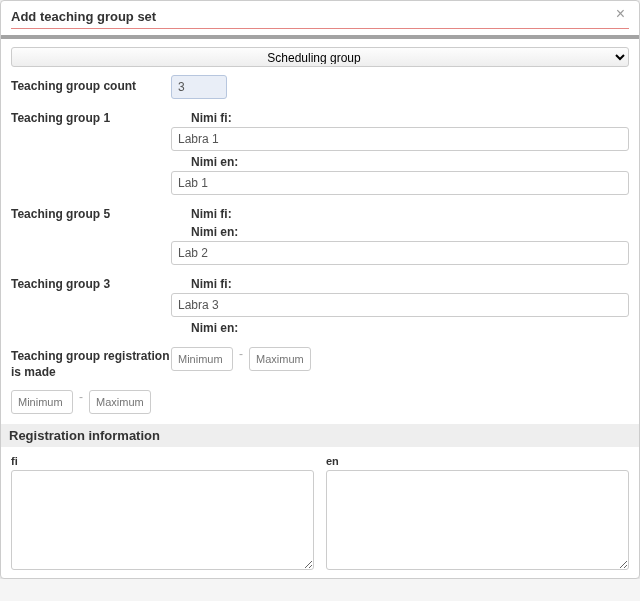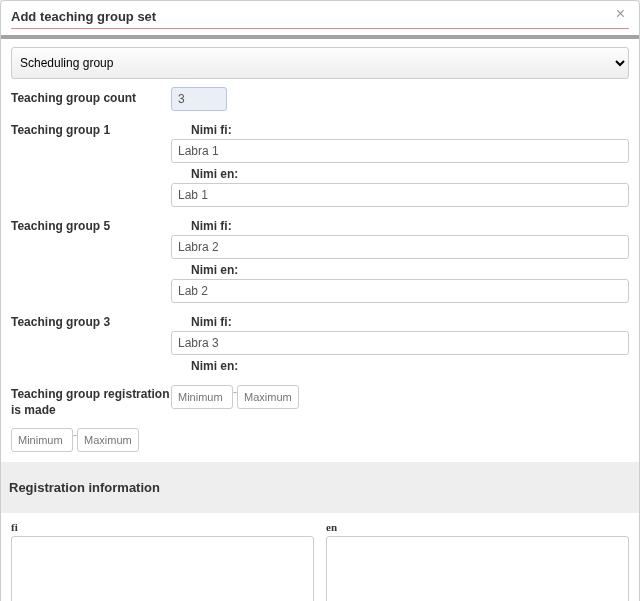--- a/index.html
+++ b/index.html
@@ -55,26 +55,27 @@
     font-weight: bold;
     font-size: 12px;
     padding-top: 4px;
     line-height: 1.3;
   }
   .field-col {
     flex: 1;
   }
   select.form-select {
     width: 100%;
-    height: 32px;
+    height: 20px;
     border: 1px solid #ccc;
     border-radius: 3px;
     background: linear-gradient(#fdfdfd, #eee);
     font-size: 12px;
     padding: 2px 4px;
+    text-align: center;
   }
   input.form-input {
     width: 100%;
     height: 24px;
     border: 1px solid #ccc;
     border-radius: 3px;
     padding: 2px 6px;
     font-size: 12px;
     color: #555;
   }
@@ -93,20 +94,21 @@
   .group-block .field-col input.form-input {
   }
   .focused {
     border: 1px solid #8ab4e8 !important;
     box-shadow: 0 0 3px rgba(102,175,233,.6);
     outline: none;
   }
   .minmax {
     display: flex;
     align-items: flex-start;
+    gap: 6px;
     margin-top: 2px;
   }
   input.minmax-input {
     width: 62px;
     height: 24px;
     border: 1px solid #ccc;
     border-radius: 3px;
     font-size: 11px;
     padding: 2px 6px;
     color: #999;
@@ -120,40 +122,39 @@
     color: #fff;
     font-size: 9px;
     line-height: 12px;
     text-align: center;
     font-weight: bold;
     vertical-align: middle;
     margin-left: 2px;
   }
   .section-header {
     background: #eee;
-    padding: 18px 8px;
+    padding: 4px 8px;
     font-weight: bold;
     font-size: 13px;
     margin: 10px -10px 8px -10px;
   }
   .reg-info-row {
     display: flex;
     gap: 12px;
     margin-bottom: 8px;
   }
   .reg-info-col {
     flex: 1;
     display: flex;
     flex-direction: column;
   }
   .reg-info-col .lbl {
     font-weight: bold;
     font-size: 11px;
     margin-bottom: 3px;
-    font-family: Liberation Serif, serif;
   }
   textarea.reg-ta {
     width: 100%;
     height: 100px;
     border: 1px solid #ccc;
     border-radius: 3px;
     resize: both;
     font-size: 12px;
     padding: 4px;
     font-family: Arial, sans-serif;
@@ -194,21 +195,20 @@
         <input class="form-input" value="Labra 1" style="">
         <div class="sublabel">Nimi en:</div>
         <input class="form-input" value="Lab 1" style="">
       </div>
     </div>
 
     <div class="row group-block">
       <div class="label-col">Teaching group 5</div>
       <div class="field-col">
         <div class="sublabel">Nimi fi:</div>
-        <input class="form-input" value="Labra 2" style="">
         <div class="sublabel">Nimi en:</div>
         <input class="form-input" value="Lab 2" style="">
       </div>
     </div>
 
     <div class="row group-block">
       <div class="label-col">Teaching group 3</div>
       <div class="field-col">
         <div class="sublabel">Nimi fi:</div>
         <input class="form-input" value="Labra 3" style="">

